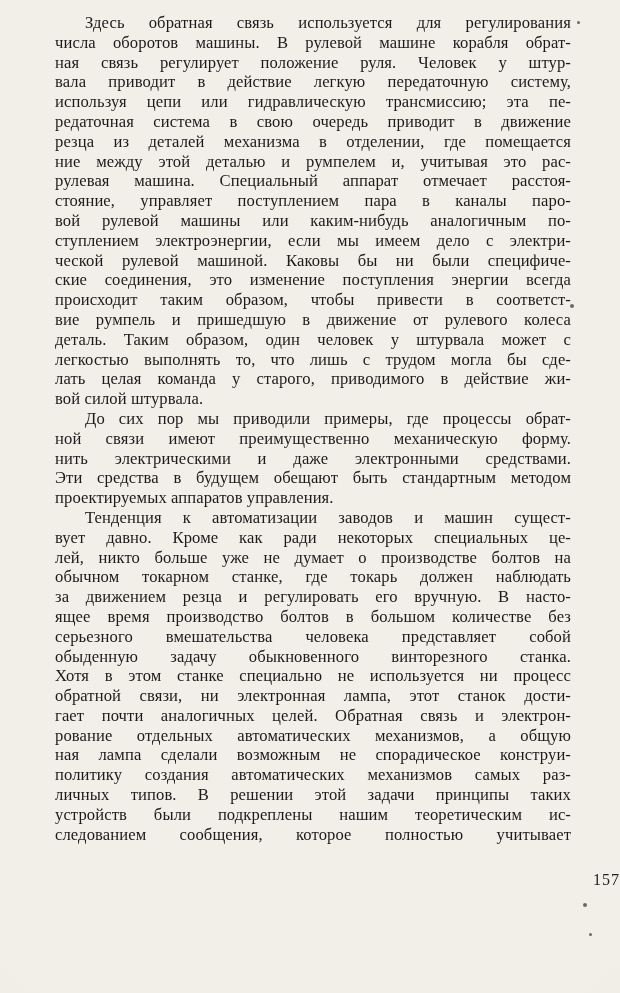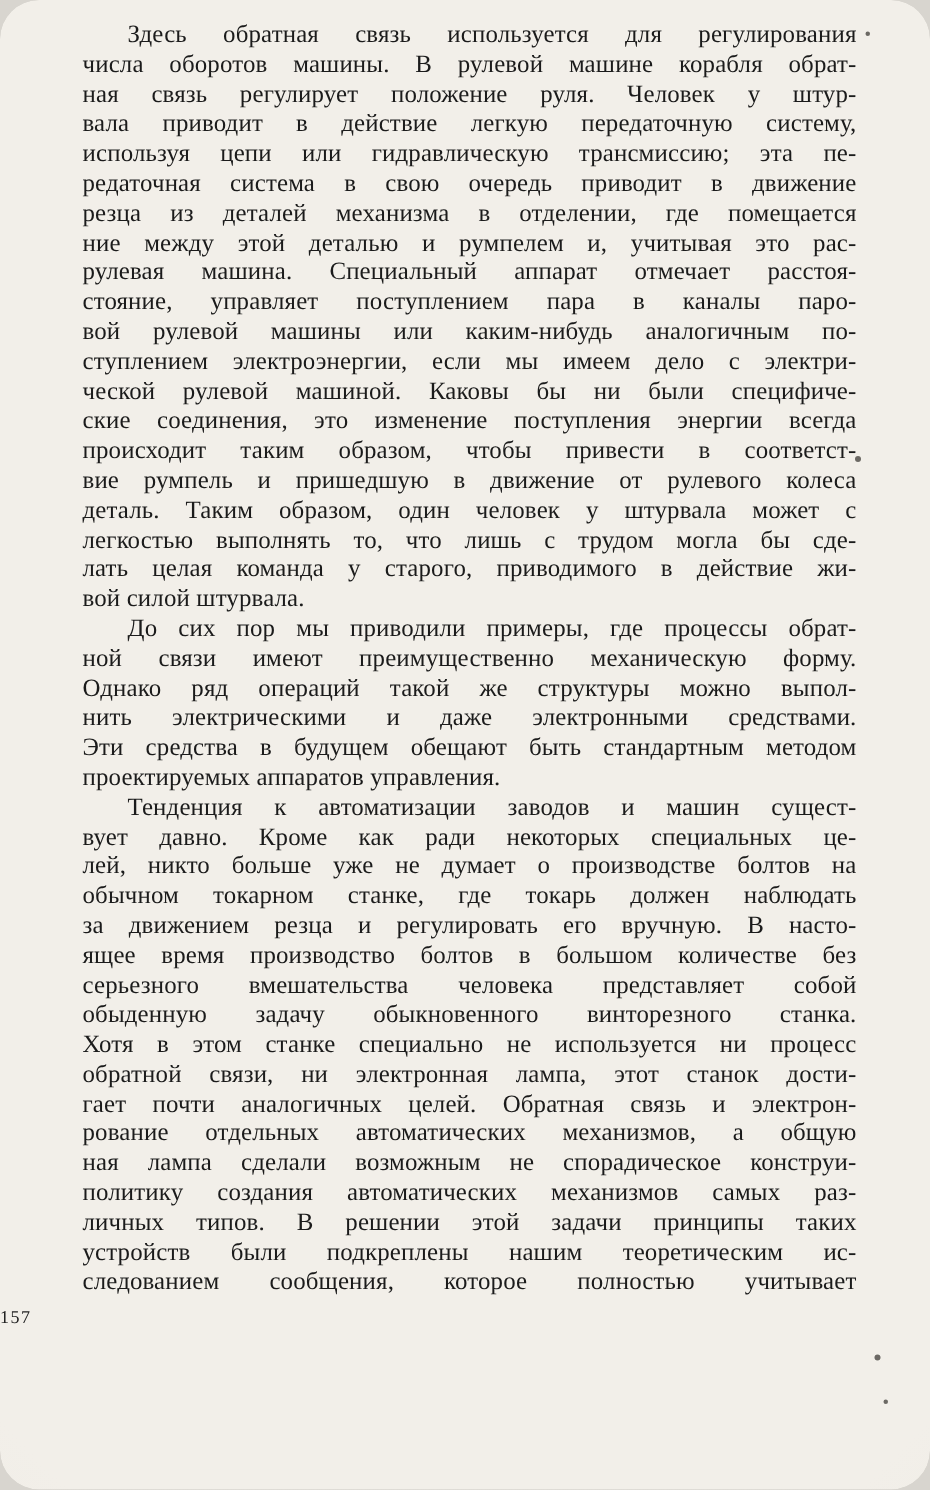--- a/index.html
+++ b/index.html
@@ -1,15 +1,15 @@
 <!DOCTYPE html>
 <html><head>
 <meta charset="utf-8">
 <style>
-  * { margin: 0; padding: 0; box-sizing: border-box; border-radius: 26px; }
+  * { margin: 0; padding: 0; box-sizing: border-box; }
   html, body { background: #d8d5cf; }
   body { width: 620px; height: 993px; }
 
   .page {
     position: relative;
     width: 620px;
     height: 993px;
     overflow: hidden;
     background: radial-gradient(ellipse 140% 120% at 50% 45%,
                 #f2efe9 55%, #eae7e0 82%, #e0ddd6 96%, #d9d6cf 100%);
@@ -34,22 +34,22 @@
     text-align-last: justify;
   }
   .line.first-line { text-indent: 30px; }
   .line.last-line  { text-align-last: left; }
 
   .page-number {
     position: absolute;
     top: 871px;
     left: 0;
     width: 100%;
-    text-align: left;
-    font-size: 12px;
+    text-align: right;
+    font-size: 16px;
     letter-spacing: 1px;
     color: #222;
   }
 
   .speck {
     position: absolute;
     background: #4a4742;
     border-radius: 50%;
     opacity: 0.8;
   }
@@ -81,21 +81,20 @@
         <div class="line">происходит таким образом, чтобы привести в соответст-</div>
         <div class="line">вие румпель и пришедшую в движение от рулевого колеса</div>
         <div class="line">деталь. Таким образом, один человек у штурвала может с</div>
         <div class="line">легкостью выполнять то, что лишь с трудом могла бы сде-</div>
         <div class="line">лать целая команда у старого, приводимого в действие жи-</div>
         <div class="line last-line">вой силой штурвала.</div>
       </div>
     <div class="para">
         <div class="line first-line">До сих пор мы приводили примеры, где процессы обрат-</div>
         <div class="line">ной связи имеют преимущественно механическую форму.</div>
-        <div class="line">Однако ряд операций такой же структуры можно выпол-</div>
         <div class="line">нить электрическими и даже электронными средствами.</div>
         <div class="line">Эти средства в будущем обещают быть стандартным методом</div>
         <div class="line last-line">проектируемых аппаратов управления.</div>
       </div>
     <div class="para">
         <div class="line first-line">Тенденция к автоматизации заводов и машин сущест-</div>
         <div class="line">вует давно. Кроме как ради некоторых специальных це-</div>
         <div class="line">лей, никто больше уже не думает о производстве болтов на</div>
         <div class="line">обычном токарном станке, где токарь должен наблюдать</div>
         <div class="line">за движением резца и регулировать его вручную. В насто-</div>

